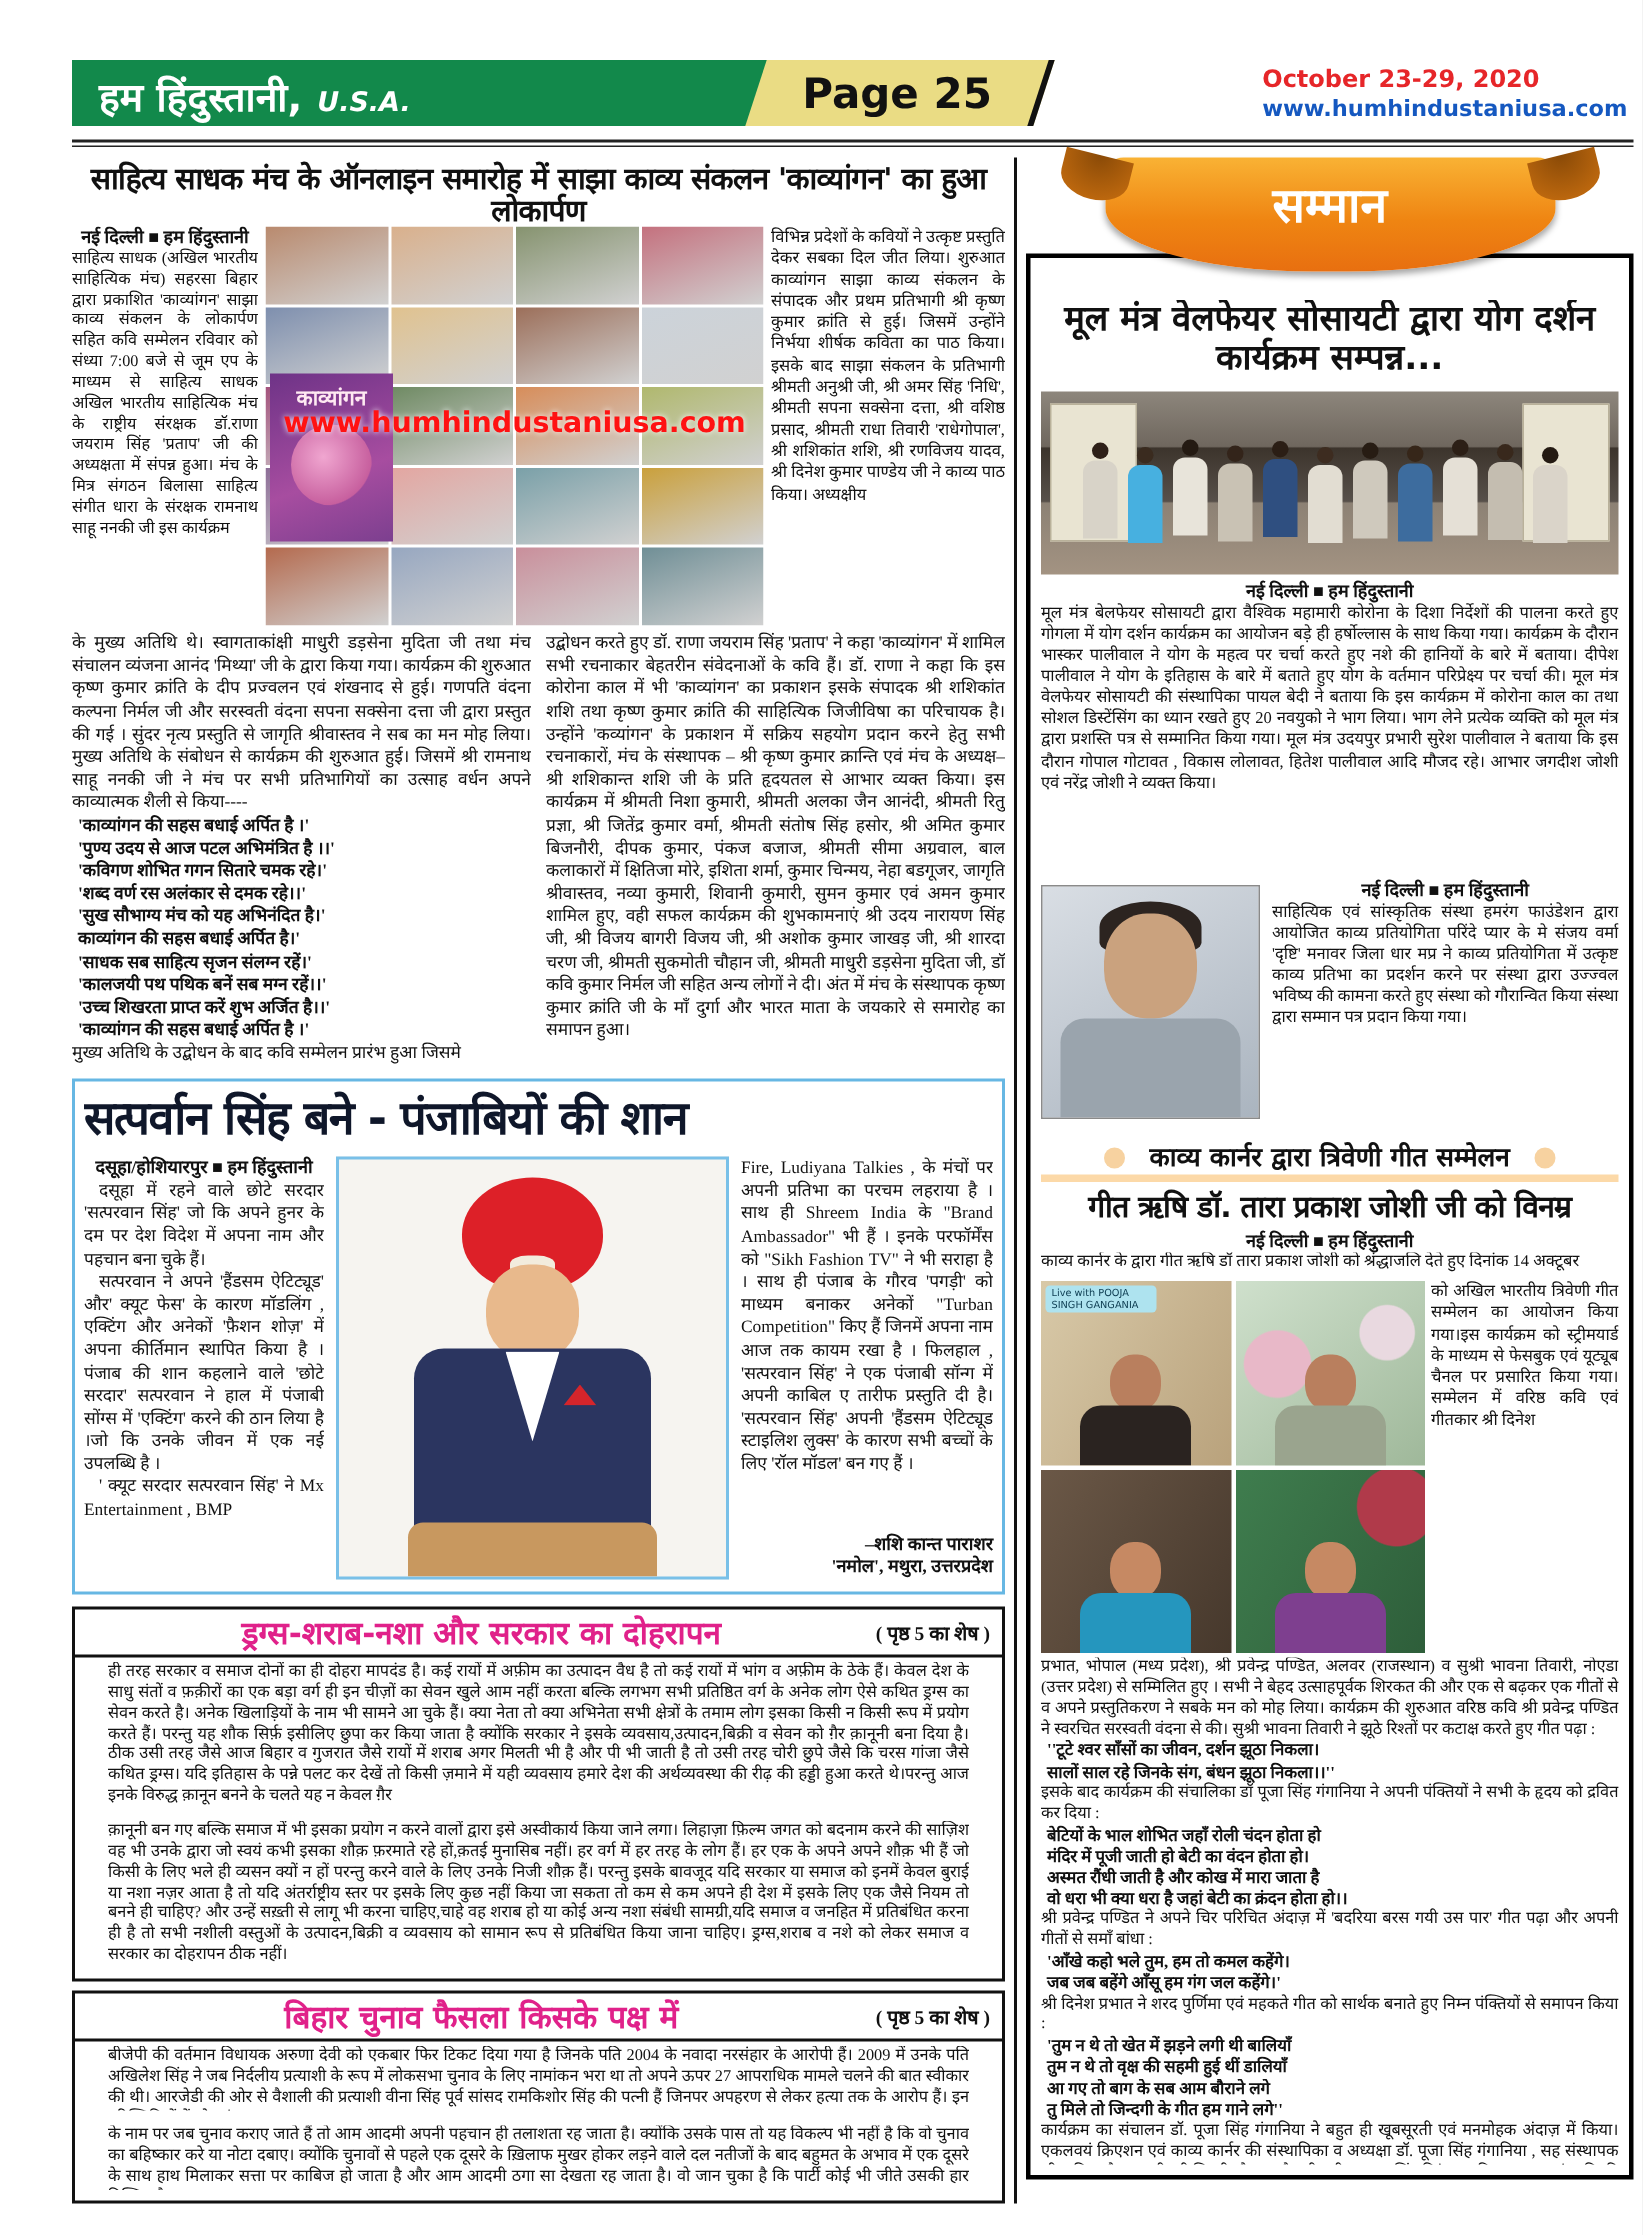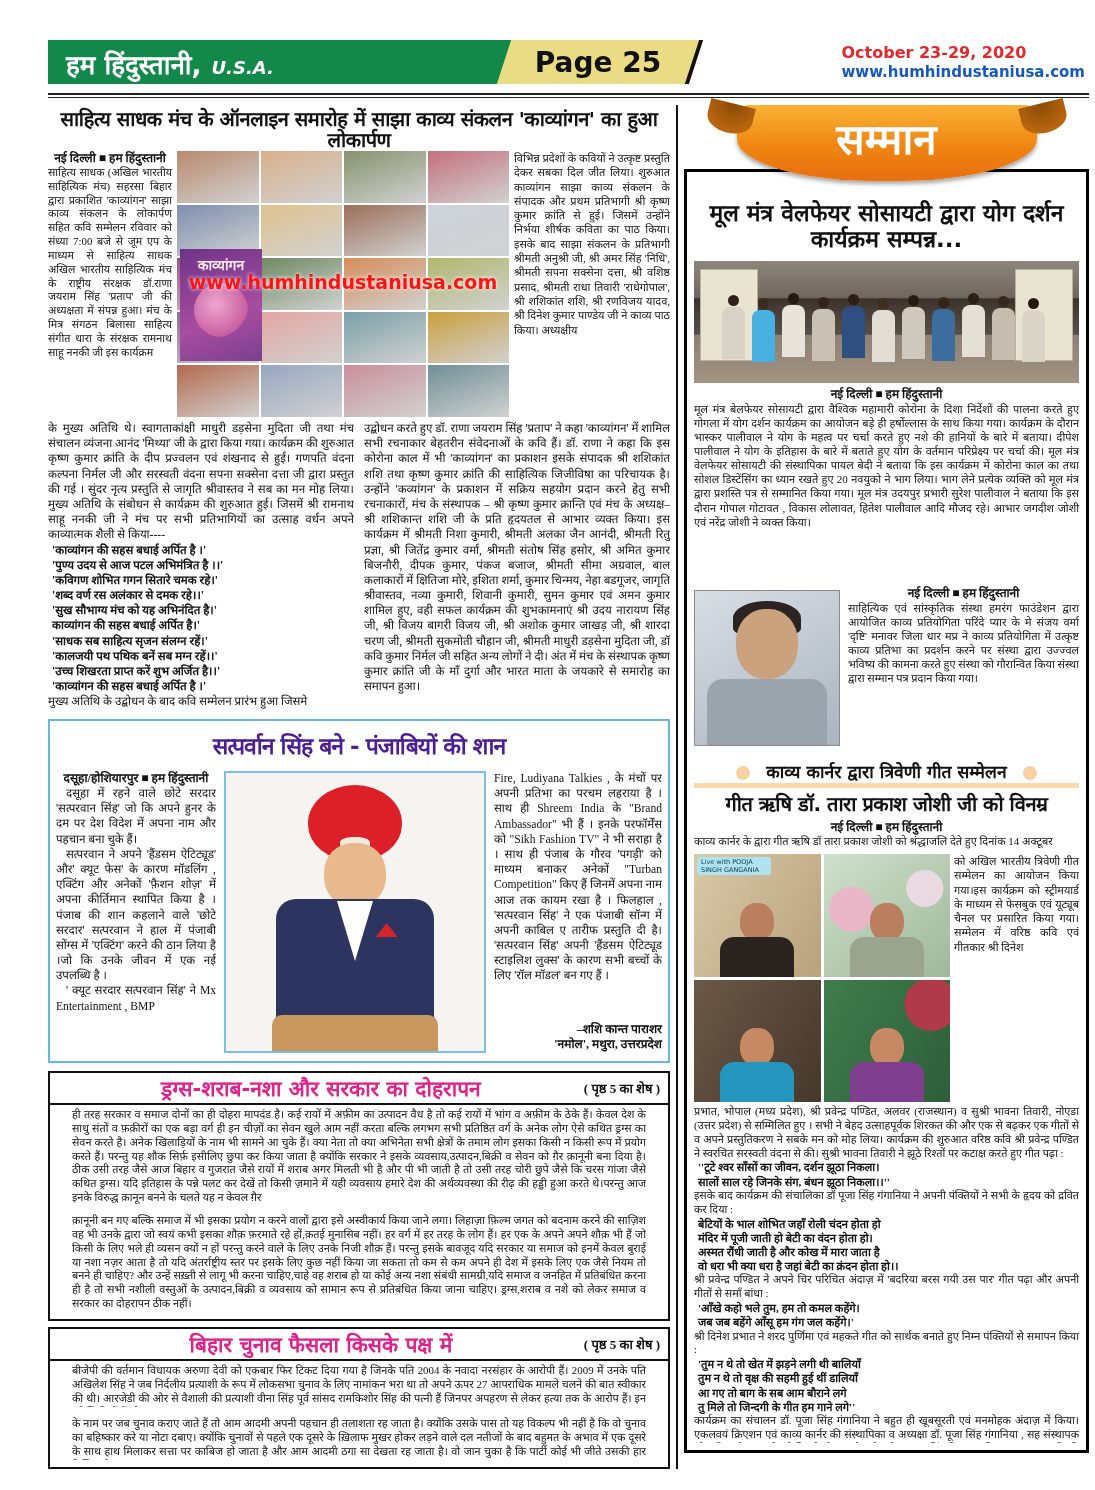--- a/index.html
+++ b/index.html
@@ -70,21 +70,21 @@
     text-align:center; color:#ff1212; font-weight:800; font-size:19px;
     font-family:"DejaVu Sans","Liberation Sans",sans-serif;
     text-shadow:0 0 4px #ffffff;
   }
   .a1-row2 { display:flex; gap:10px; height:292px; margin-top:4px; }
   .a1-row2 .col { flex:1; }
 
   
   .a2-box { border:2px solid #67b7e3; margin-top:6px; height:344px; padding:2px 6px; }
   .a2-head {
-    color:#4c1d95; font-size:23px; font-weight:800; text-align:center;
+    color:#0f172a; font-size:31px; font-weight:800; text-align:left;
     font-family:"DejaVu Sans","Liberation Sans",sans-serif; letter-spacing:-1px;
     height:48px; line-height:46px; overflow:hidden;
   }
   .a2-row { display:flex; gap:8px; height:282px; }
   .a2-colL { width:160px; }
   .a2-colL .bodytxt p { text-indent:10px; }
   .a2-photo { width:262px; border:2px solid #79c0e8; position:relative; background:#f6f4f0; overflow:hidden; }
   .a2-colR { flex:1; display:flex; flex-direction:column; }
   .byline { text-align:right; font-weight:bold; font-size:12px; line-height:1.3; }
   .turban { position:absolute; top:12px; left:50%; transform:translateX(-50%);
@@ -112,22 +112,22 @@
   .sec-cont { font-weight:bold; font-size:13px; white-space:nowrap; }
   .sec-body { display:flex; gap:10px; padding:3px 22px; overflow:hidden;flex-direction:column; }
   .a3-body { height:208px; }
   .a4-body { height:102px; }
   .sec-body .col { flex:1; font-size:10.9px; line-height:1.27; }
 
   
   .ribbon-wrap { text-align:center; height:84px; position:relative; z-index:3; }
   .ribbon {
     display:inline-block; width:300px; height:76px; line-height:70px;
-    font-size:42px; font-weight:800; color:#fff;
-    font-family:Liberation Serif, serif;
+    font-size:32px; font-weight:800; color:#fff;
+    font-family:Liberation Mono, monospace;
     background:linear-gradient(180deg,#f9b234,#ef8512 55%,#e86f10);
     border-radius:12px 12px 46% 46% / 12px 12px 42px 42px;
     box-shadow:0 3px 4px rgba(0,0,0,.35);
     position:relative;
   }
   .ribbon::before, .ribbon::after { content:""; position:absolute; top:-2px; width:46px; height:30px;
     background:radial-gradient(circle at 50% 0,#8a4a07,#c96f10); border-radius:0 0 50% 50%; }
   .ribbon::before { left:-30px; transform:rotate(14deg); }
   .ribbon::after  { right:-30px; transform:rotate(-14deg); }
 

